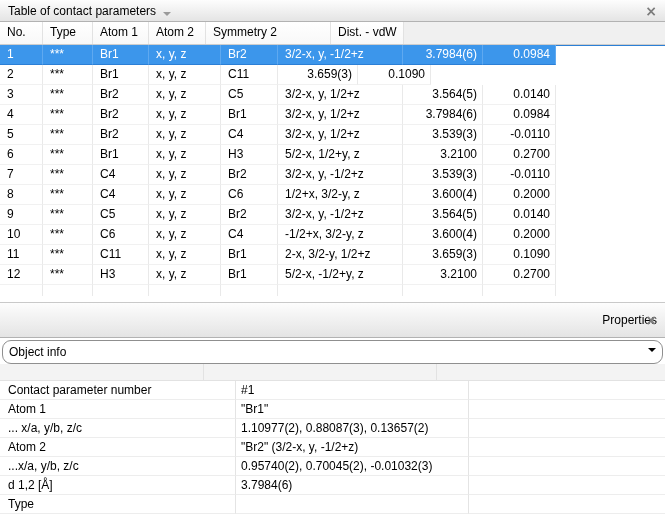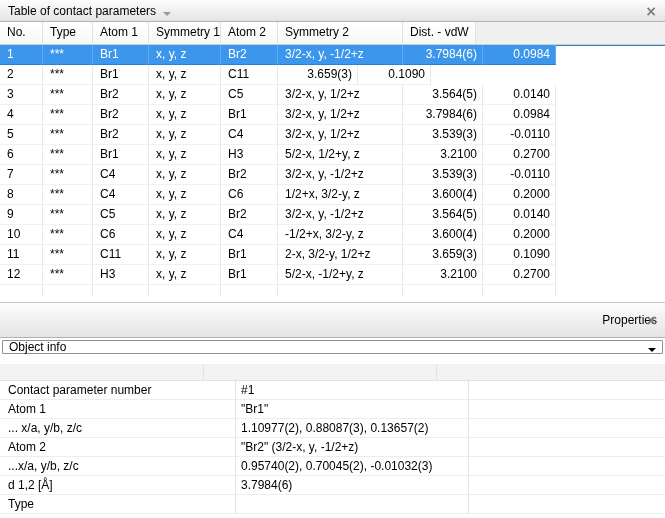--- a/index.html
+++ b/index.html
@@ -49,21 +49,21 @@
   .trow.selected .cell{
     background:#3c96eb;color:#fff;
     border-right-color:#5fa9f0;border-bottom-color:#2b7fd6;
   }
   .grid-strip{display:flex;height:11px;}
   .strip-cell{box-sizing:border-box;flex:none;border-right:1px solid #e9e9e9;height:11px;}
   .table-bottom-gap{height:6px;background:#fff;}
   
   .combo-wrap{height:23px;box-sizing:border-box;padding:2px;background:#fff;}
   .combo{
-    height:14px;box-sizing:border-box;border:1px solid #8f8f8f;border-radius:1px;
+    height:24px;box-sizing:border-box;border:1px solid #8f8f8f;border-radius:9px;
     background:#fff;display:flex;align-items:center;padding:0 20px 0 6px;position:relative;
   }
   .combo-arrow{
     position:absolute;right:6px;top:7px;width:0;height:0;
     border-left:4px solid transparent;border-right:4px solid transparent;border-top:4px solid #000;
   }
   .prop-gap{height:3px;background:#fff;}
   .prop-strip{display:flex;height:17px;box-sizing:border-box;background:#f3f3f3;border-bottom:1px solid #e2e2e2;}
   .prop-strip .s1{width:204px;box-sizing:border-box;border-right:1px solid #e2e2e2;}
   .prop-strip .s2{width:233px;box-sizing:border-box;border-right:1px solid #e2e2e2;}
@@ -86,21 +86,20 @@
   <div class="pane-caption">
     <span class="caption-title">Table of contact parameters</span>
     <span class="menu-arrow"></span>
     <span class="close-x">×</span>
   </div>
 
   <div class="table-header">
     <div class="hcell c0">No.</div>
     <div class="hcell c1">Type</div>
     <div class="hcell c2">Atom 1</div>
-    <div class="hcell c3">Symmetry 1</div>
     <div class="hcell c4">Atom 2</div>
     <div class="hcell c5">Symmetry 2</div>
     <div class="hcell c7">Dist. - vdW</div>
     <div class="hfill"></div>
   </div>
 
   <div>
     <div class="trow selected">
         <div class="cell c0">1</div>
         <div class="cell c1">***</div>

